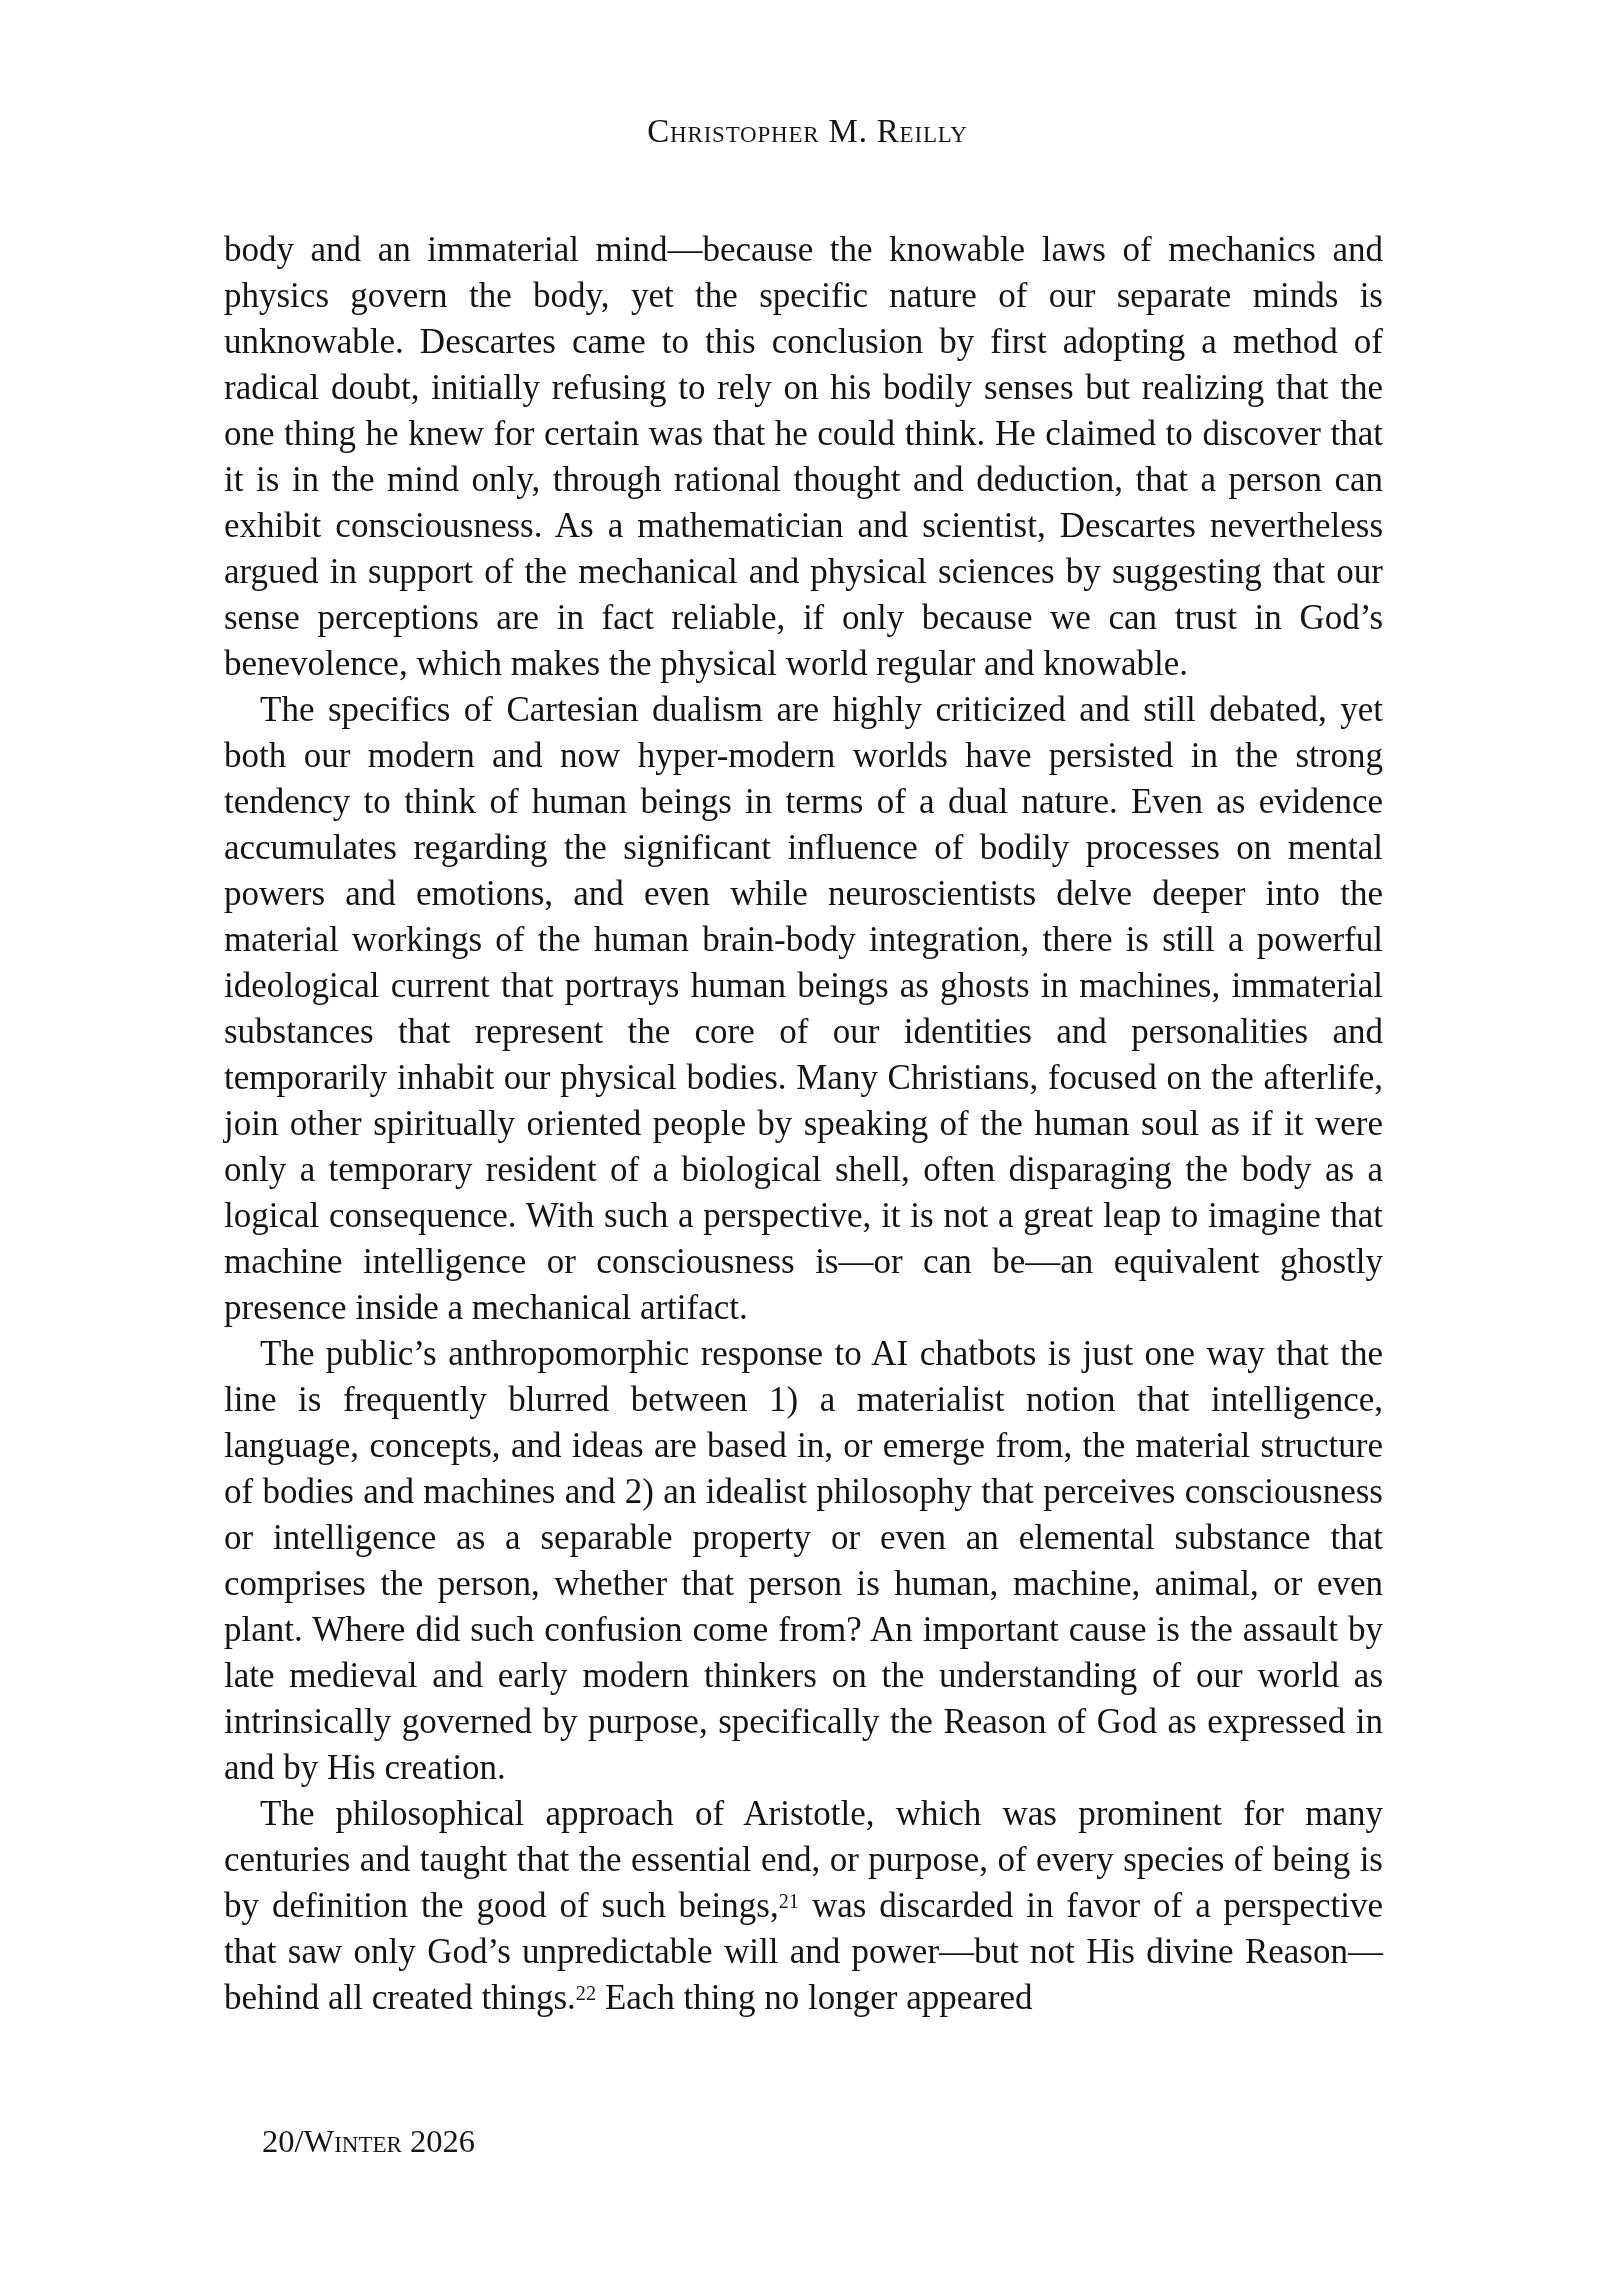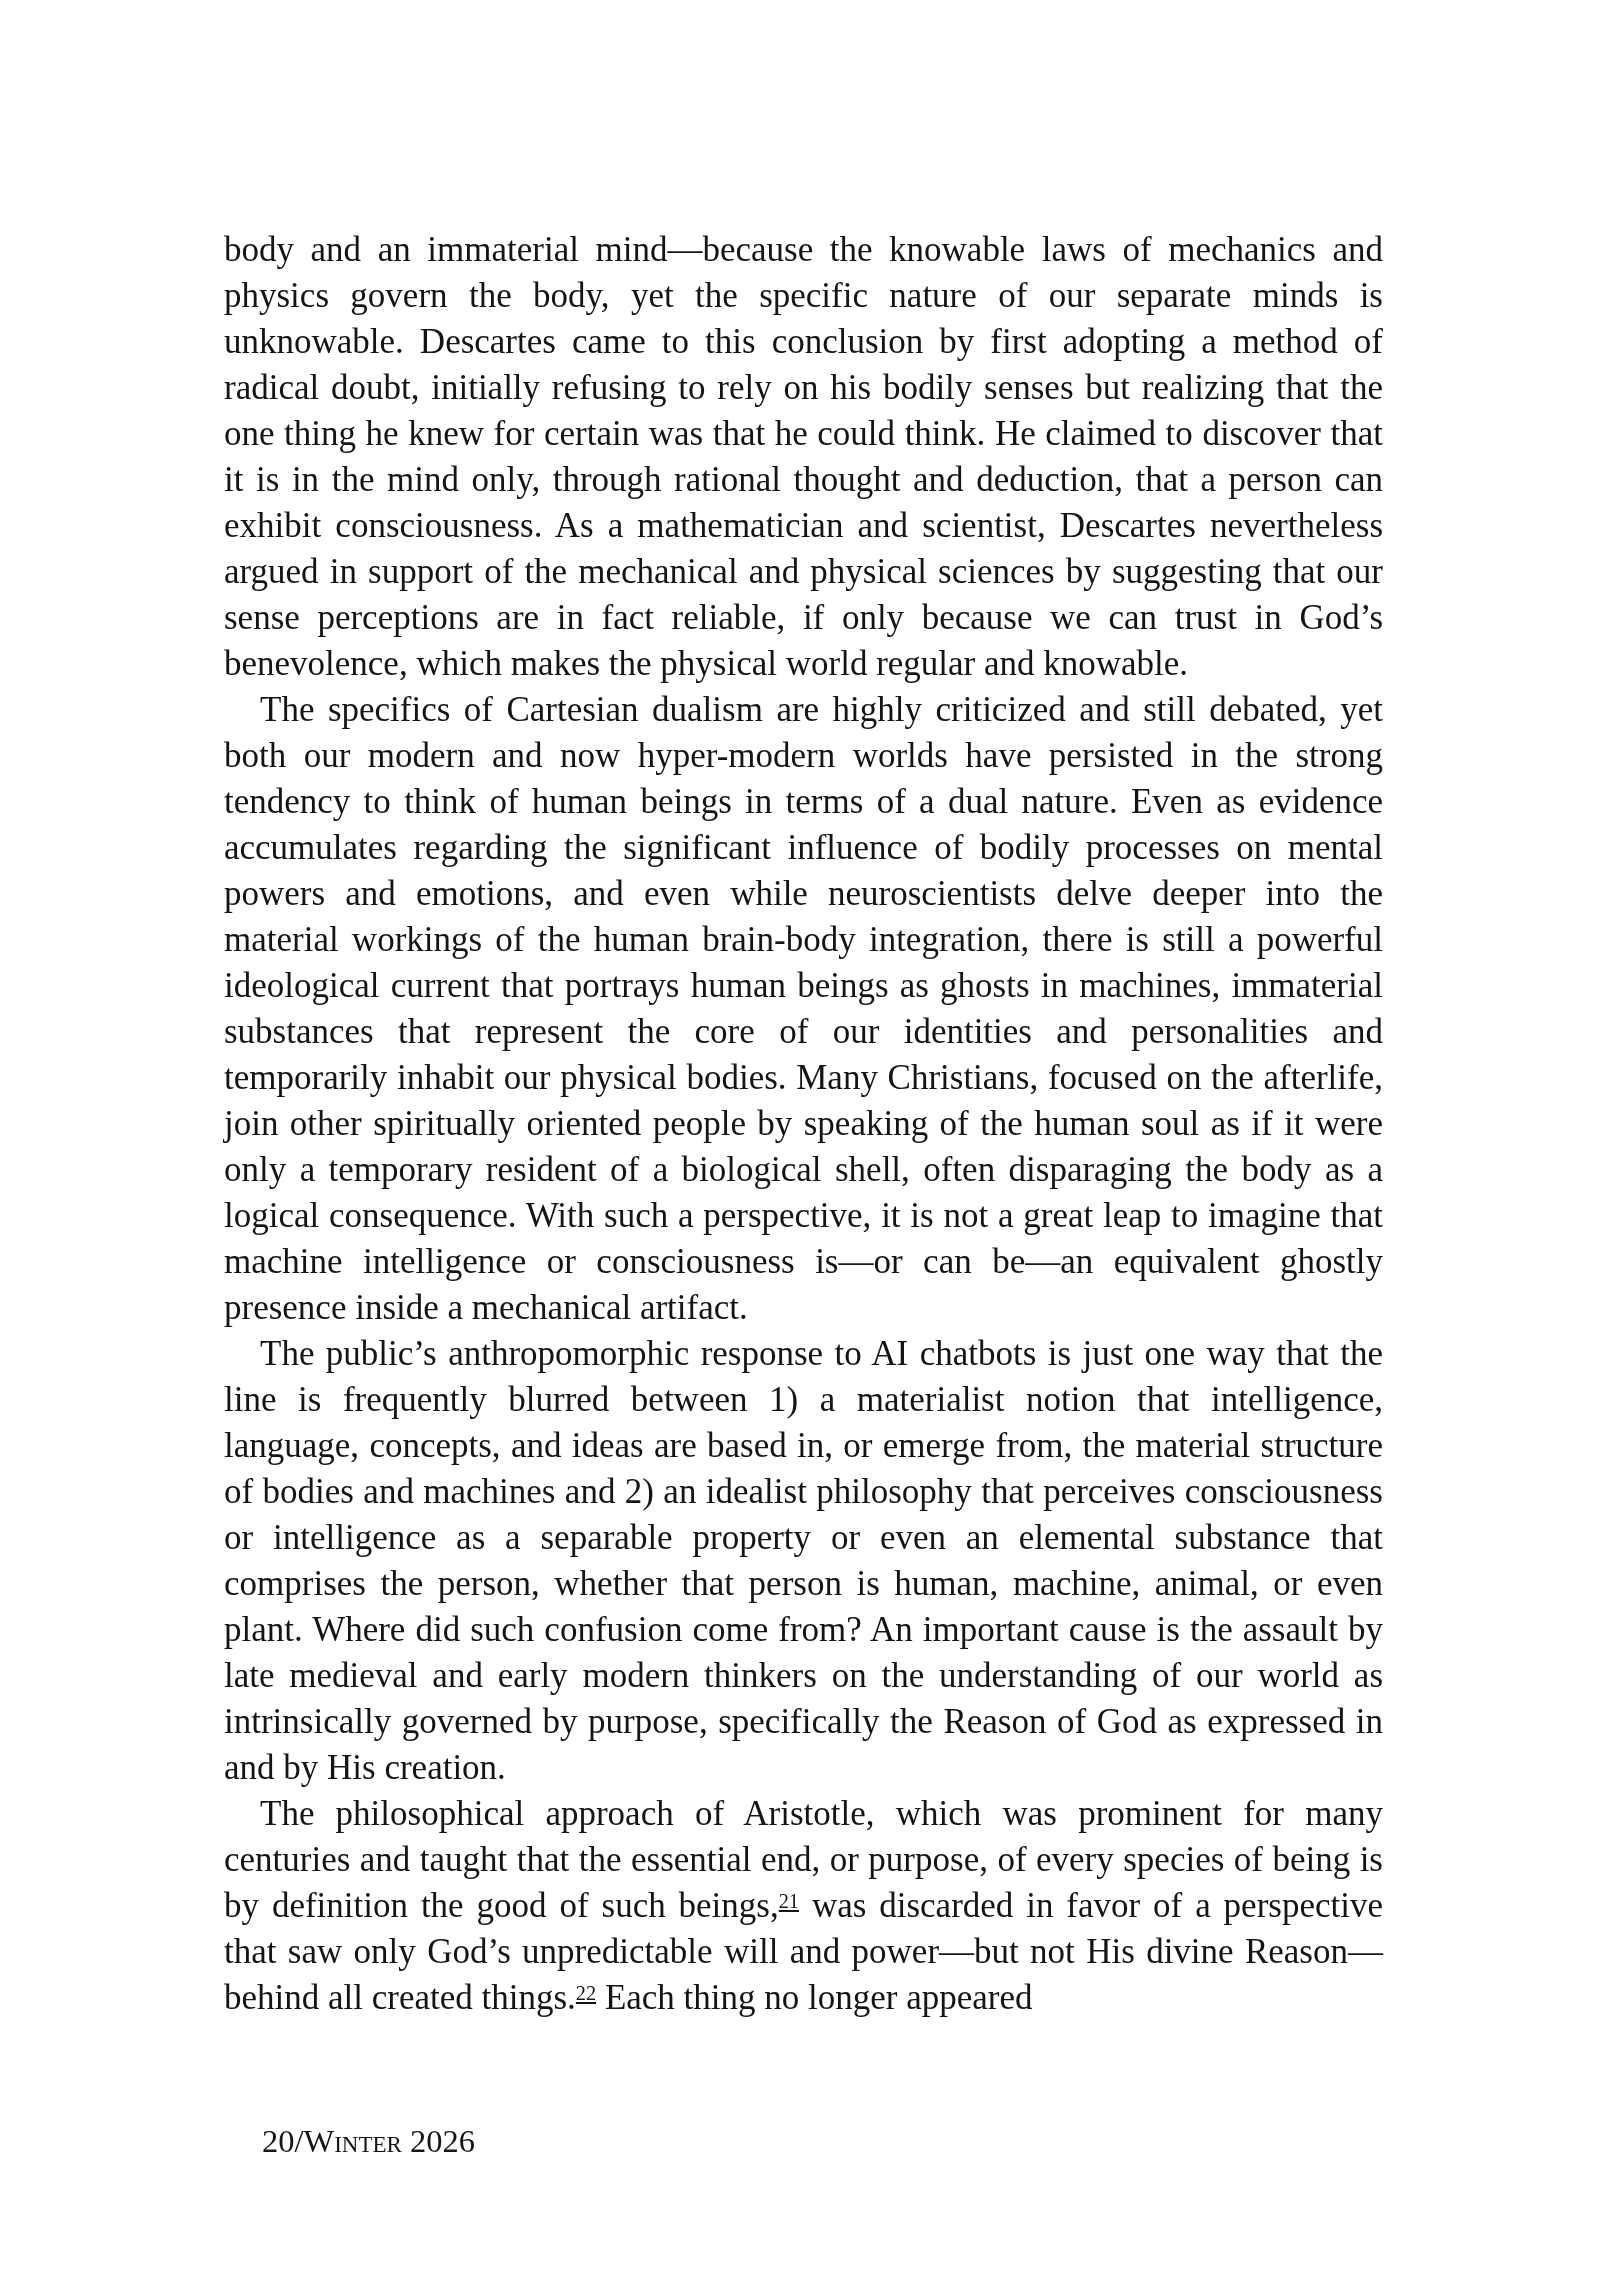--- a/index.html
+++ b/index.html
@@ -45,38 +45,38 @@
   }
   .text-block p.indent {
     text-indent: 36px;
   }
   .text-block sup {
     font-size: 0.58em;
     line-height: 0;
     vertical-align: baseline;
     position: relative;
     top: -0.45em;
-    text-decoration: underline;
   }
   .page-footer {
     position: absolute;
     left: 224px;
     top: 2123px;
     font-size: 32.5px;
     line-height: 36px;
     font-variant: small-caps;
     color: #161616;
     margin-left: 38px;
   }
 </style>
 </head>
 <body>
 
 <div class="page">
 
+  <div class="running-head">Christopher M. Reilly</div>
 
   <div class="text-block">
 
     <p>body and an immaterial mind—because the knowable laws of mechanics and physics govern the body, yet the specific nature of our separate minds is unknowable. Descartes came to this conclusion by first adopting a method of radical doubt, initially refusing to rely on his bodily senses but realizing that the one thing he knew for certain was that he could think. He claimed to discover that it is in the mind only, through rational thought and deduction, that a person can exhibit consciousness. As a mathematician and scientist, Descartes nevertheless argued in support of the mechanical and physical sciences by suggesting that our sense perceptions are in fact reliable, if only because we can trust in God’s benevolence, which makes the physical world regular and knowable.</p>
 
     <p class="indent">The specifics of Cartesian dualism are highly criticized and still debated, yet both our modern and now hyper-modern worlds have persisted in the strong tendency to think of human beings in terms of a dual nature. Even as evidence accumulates regarding the significant influence of bodily processes on mental powers and emotions, and even while neuroscientists delve deeper into the material workings of the human brain-body integration, there is still a powerful ideological current that portrays human beings as ghosts in machines, immaterial substances that represent the core of our identities and personalities and temporarily inhabit our physical bodies. Many Christians, focused on the afterlife, join other spiritually oriented people by speaking of the human soul as if it were only a temporary resident of a biological shell, often disparaging the body as a logical consequence. With such a perspective, it is not a great leap to imagine that machine intelligence or consciousness is—or can be—an equivalent ghostly presence inside a mechanical artifact.</p>
 
     <p class="indent">The public’s anthropomorphic response to AI chatbots is just one way that the line is frequently blurred between 1) a materialist notion that intelligence, language, concepts, and ideas are based in, or emerge from, the material structure of bodies and machines and 2) an idealist philosophy that perceives consciousness or intelligence as a separable property or even an elemental substance that comprises the person, whether that person is human, machine, animal, or even plant. Where did such confusion come from? An important cause is the assault by late medieval and early modern thinkers on the understanding of our world as intrinsically governed by purpose, specifically the Reason of God as expressed in and by His creation.</p>
 
     <p class="indent"><span>The philosophical approach of Aristotle, which was prominent for many centuries and taught that the essential end, or purpose, of every species of being is by definition the good of such beings,</span><sup>21</sup><span> was discarded in favor of a perspective that saw only God’s unpredictable will and power—but not His divine Reason—behind all created things.</span><sup>22</sup><span> Each thing no longer appeared</span></p>

